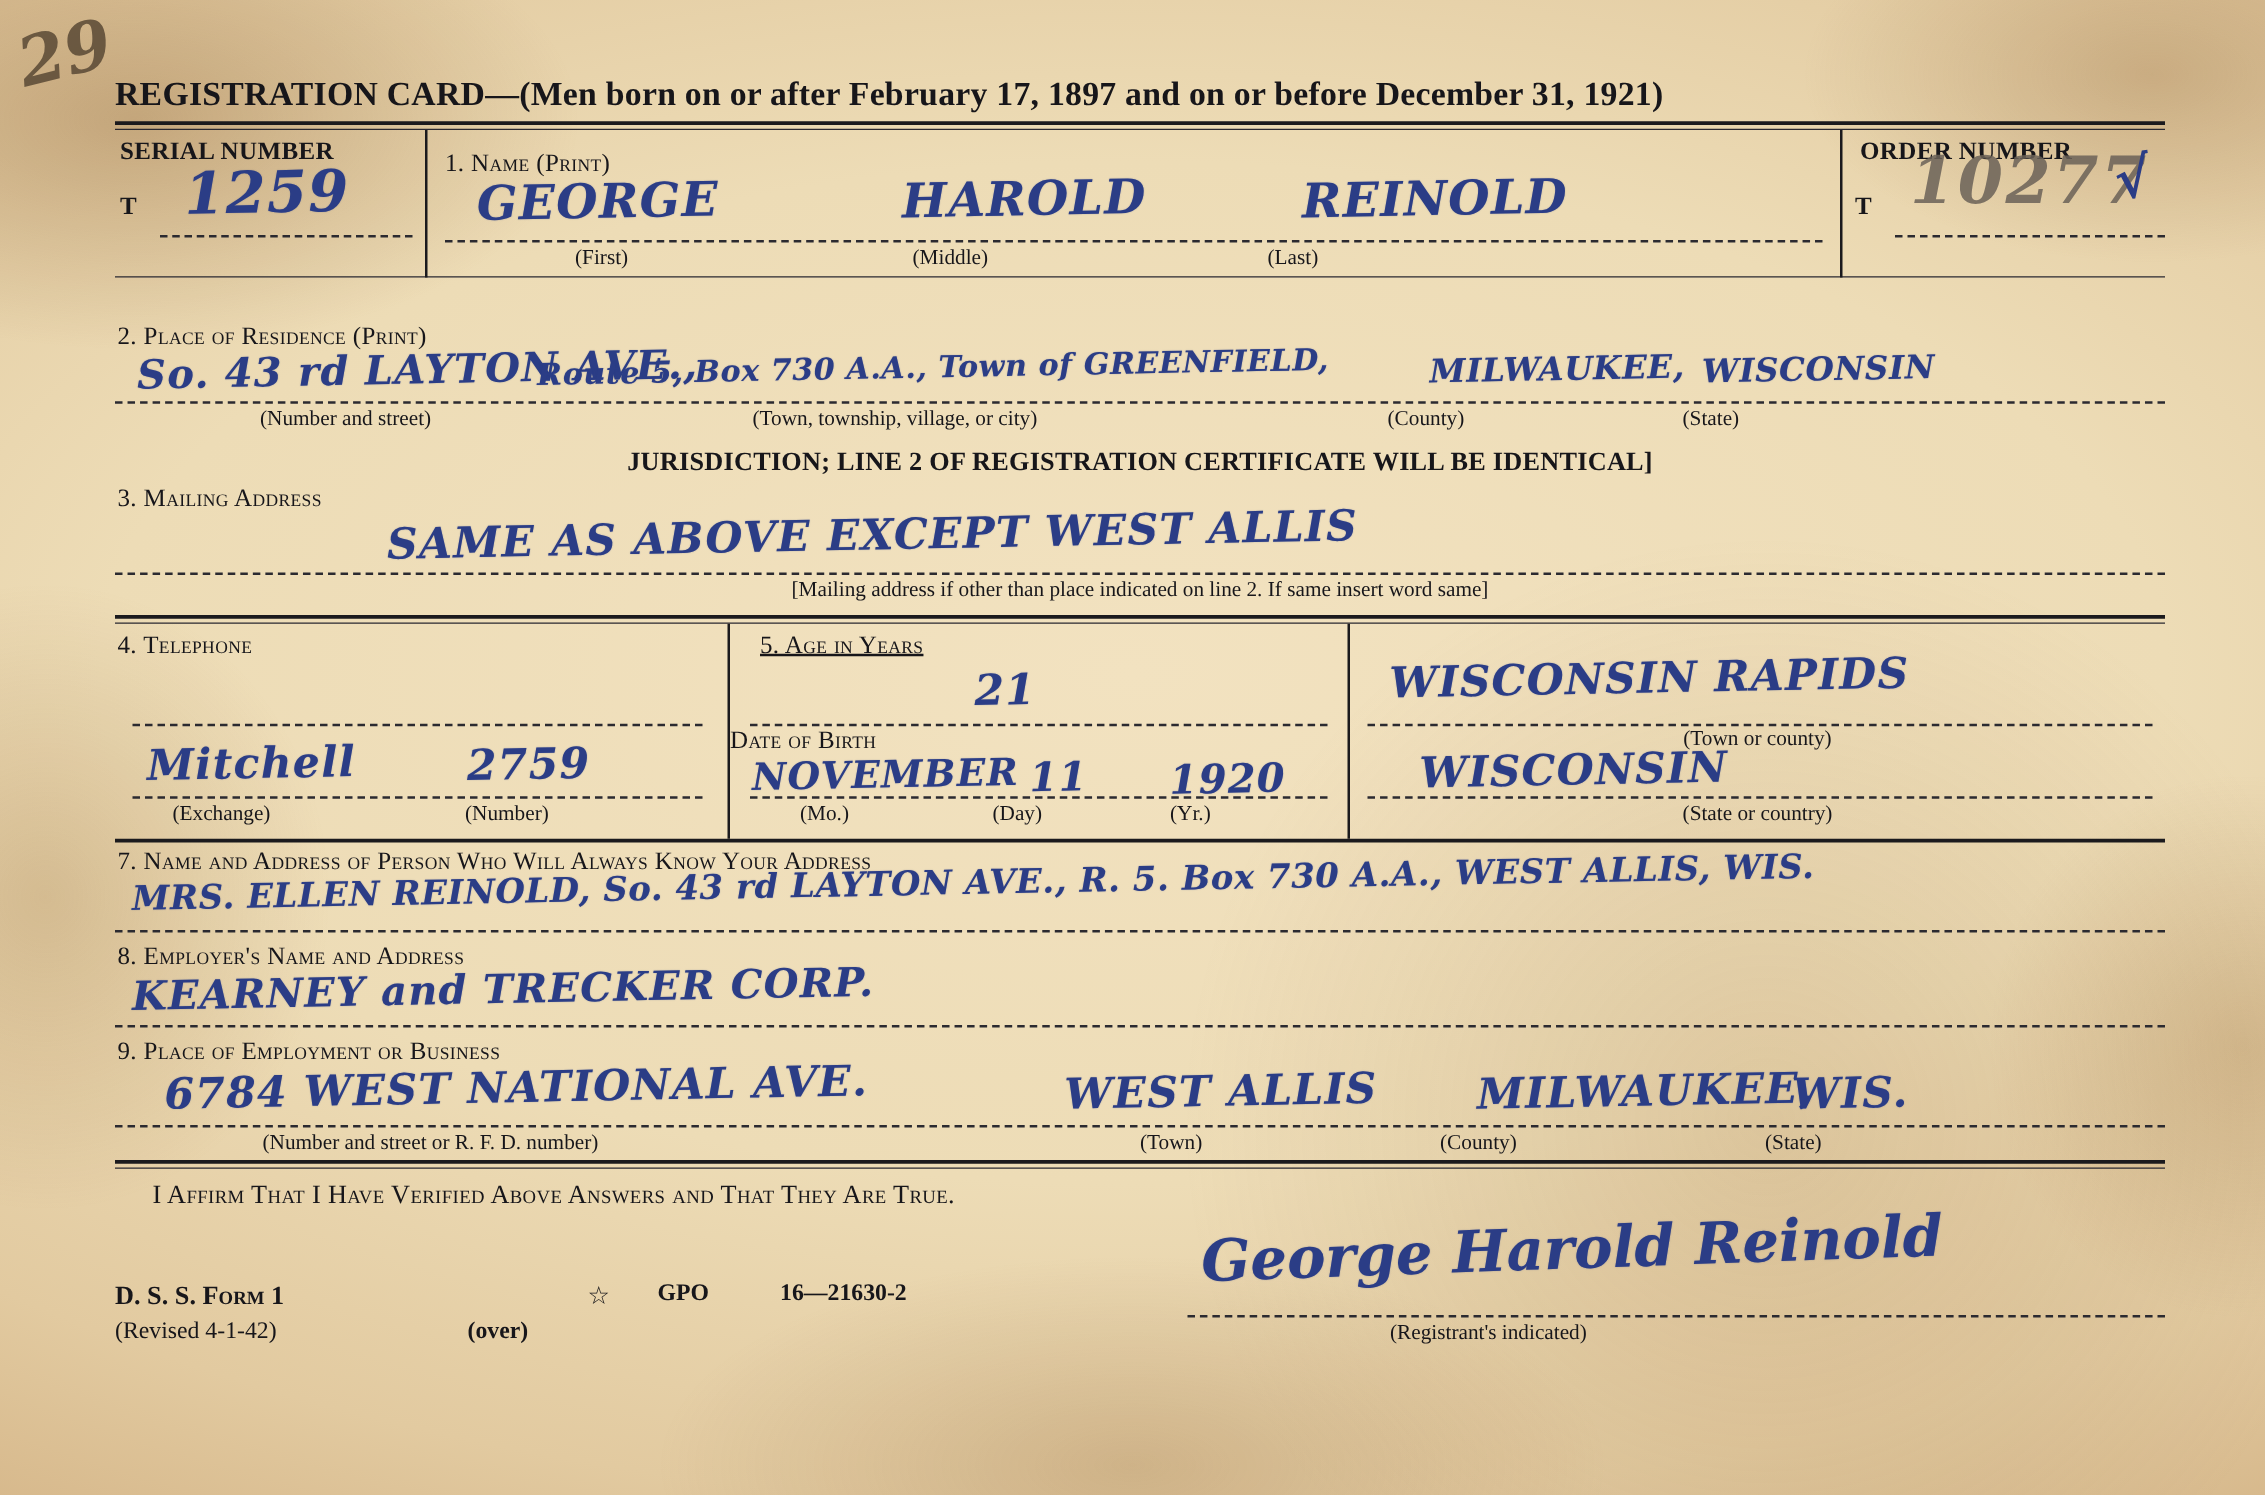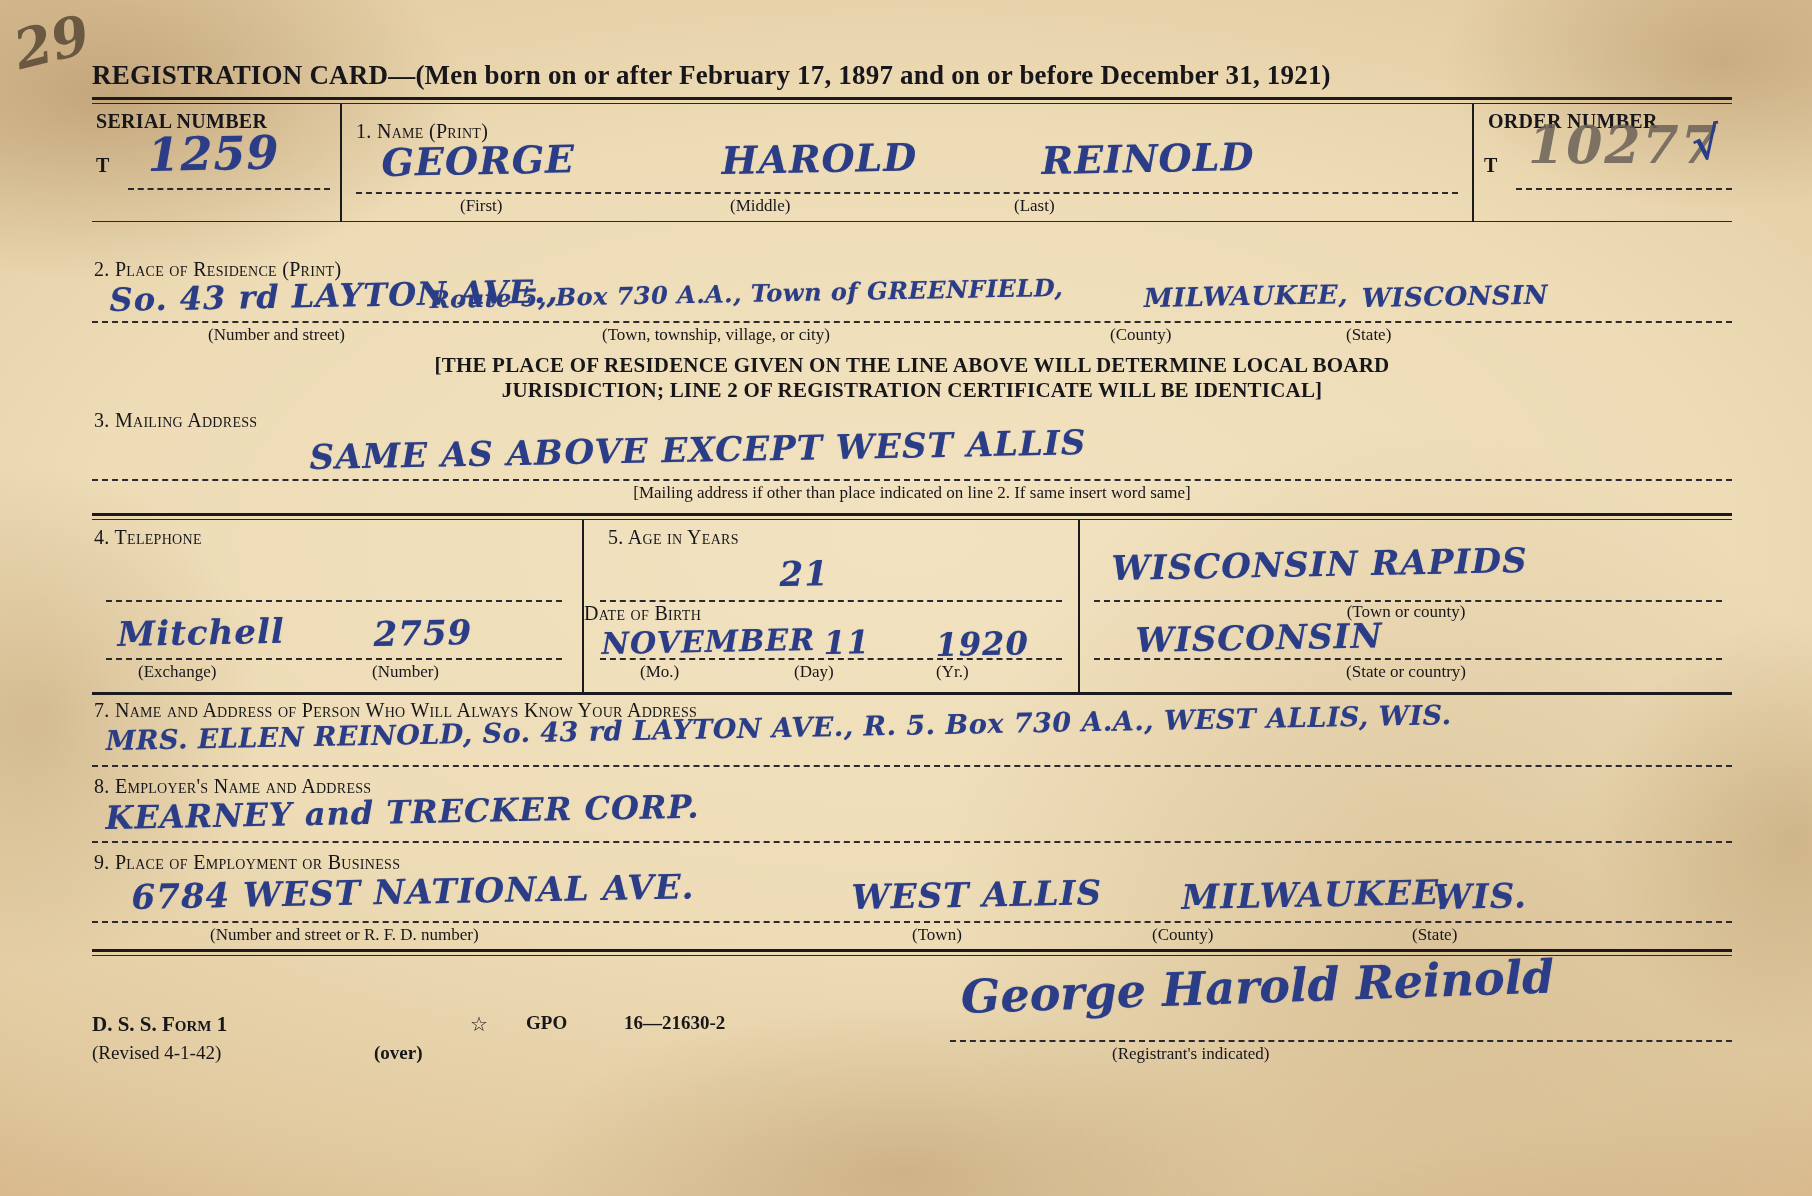--- a/index.html
+++ b/index.html
@@ -242,21 +242,20 @@
       <div class="hw small" style="position:absolute; left:1052px; top:30px; font-size:26px;">MILWAUKEE,</div>
       <div class="hw small" style="position:absolute; left:1270px; top:30px; font-size:26px;">WISCONSIN</div>
 
       <div class="dash" style="position:absolute; left:0; right:0; top:68px;"></div>
       <div class="sub" style="position:absolute; left:116px; top:72px;">(Number and street)</div>
       <div class="sub" style="position:absolute; left:510px; top:72px;">(Town, township, village, or city)</div>
       <div class="sub" style="position:absolute; left:1018px; top:72px;">(County)</div>
       <div class="sub" style="position:absolute; left:1254px; top:72px;">(State)</div>
     </div>
 
-    <div class="section-note" style="margin-top:-4px;">[THE PLACE OF RESIDENCE GIVEN ON THE LINE ABOVE WILL DETERMINE LOCAL BOARD</div>
     <div class="section-note">JURISDICTION; LINE 2 OF REGISTRATION CERTIFICATE WILL BE IDENTICAL]</div>
 
     <div class="row" style="height:104px; position:relative; margin-top:4px;">
       <div class="lbl" style="padding:2px 0 0 2px;">3.  Mailing Address</div>
       <div class="hw" style="position:absolute; left:218px; top:30px; font-size:34px;">SAME  AS  ABOVE  EXCEPT  WEST ALLIS</div>
       <div class="dash" style="position:absolute; left:0; right:0; top:72px;"></div>
       <div class="sub" style="position:absolute; left:0; right:0; top:76px; text-align:center;">[Mailing address if other than place indicated on line 2.   If same insert word same]</div>
     </div>
 
     <div class="rule-thick" style="margin-top:2px;"></div>
@@ -269,21 +268,21 @@
         <div class="lbl" style="padding:6px 0 0 2px;">4.  Telephone</div>
         <div class="dash" style="position:absolute; left:14px; right:20px; top:80px;"></div>
         <div class="hw" style="position:absolute; left:26px; top:94px; font-size:34px;">Mitchell</div>
         <div class="hw" style="position:absolute; left:282px; top:94px; font-size:34px;">2759</div>
         <div class="dash" style="position:absolute; left:14px; right:20px; top:138px;"></div>
         <div class="sub" style="position:absolute; left:46px; top:142px;">(Exchange)</div>
         <div class="sub" style="position:absolute; left:280px; top:142px;">(Number)</div>
       </div>
       <div class="vline"></div>
 
-      <div class="cell" style="width:494px; position:relative;">
+      <div class="cell" style="width:494px; position:relative;text-decoration:underline;">
         <div class="lbl" style="padding:6px 0 0 24px;">5.  Age in Years</div>
         <div class="hw" style="position:absolute; left:196px; top:34px; font-size:34px;">21</div>
         <div class="dash" style="position:absolute; left:16px; right:16px; top:80px;"></div>
         <div class="lbl" style="position:absolute; left:0; right:0; top:82px; font-weight:normal;">Date of Birth</div>
         <div class="hw" style="position:absolute; left:18px; top:106px; font-size:30px;">NOVEMBER</div>
         <div class="hw" style="position:absolute; left:240px; top:104px; font-size:32px;">11</div>
         <div class="hw" style="position:absolute; left:352px; top:106px; font-size:32px;">1920</div>
         <div class="dash" style="position:absolute; left:16px; right:16px; top:138px;"></div>
         <div class="sub" style="position:absolute; left:56px; top:142px;">(Mo.)</div>
         <div class="sub" style="position:absolute; left:210px; top:142px;">(Day)</div>
@@ -325,20 +324,21 @@
       <div class="sub" style="position:absolute; left:118px; top:76px;">(Number and street or R. F. D. number)</div>
       <div class="sub" style="position:absolute; left:820px; top:76px;">(Town)</div>
       <div class="sub" style="position:absolute; left:1060px; top:76px;">(County)</div>
       <div class="sub" style="position:absolute; left:1320px; top:76px;">(State)</div>
     </div>
 
     <div class="rule-thick" style="margin-top:-4px;"></div>
     <div style="height:3px"></div>
     <div class="rule-thin"></div>
 
+    <div class="affirm" style="padding:8px 0 0 30px;">I Affirm That I Have Verified Above Answers and That They Are True.</div>
 
     <div class="row" style="height:120px; position:relative; margin-top:8px;">
       <div class="footer-txt" style="position:absolute; left:0; top:48px;">D. S. S. Form 1</div>
       <div class="footer-small" style="position:absolute; left:0; top:78px;">(Revised 4-1-42)</div>
       <div class="footer-small" style="position:absolute; left:282px; top:78px; font-weight:bold;">(over)</div>
       <div class="star" style="position:absolute; left:378px; top:48px;">☆</div>
       <div class="footer-small" style="position:absolute; left:434px; top:48px; font-weight:bold;">GPO</div>
       <div class="footer-small" style="position:absolute; left:532px; top:48px; font-weight:bold;">16—21630-2</div>
 
       <div class="signature" style="position:absolute; left:870px; top:6px;">George Harold Reinold</div>

